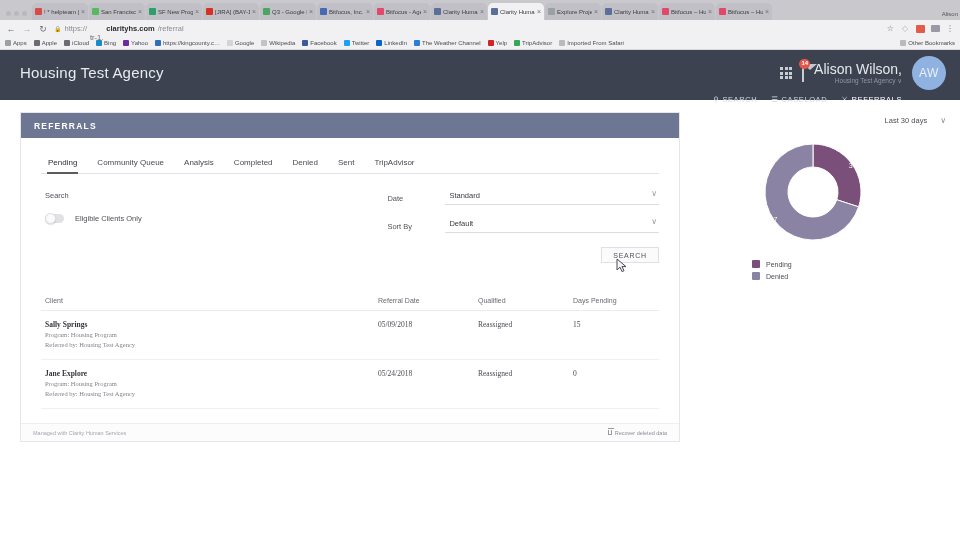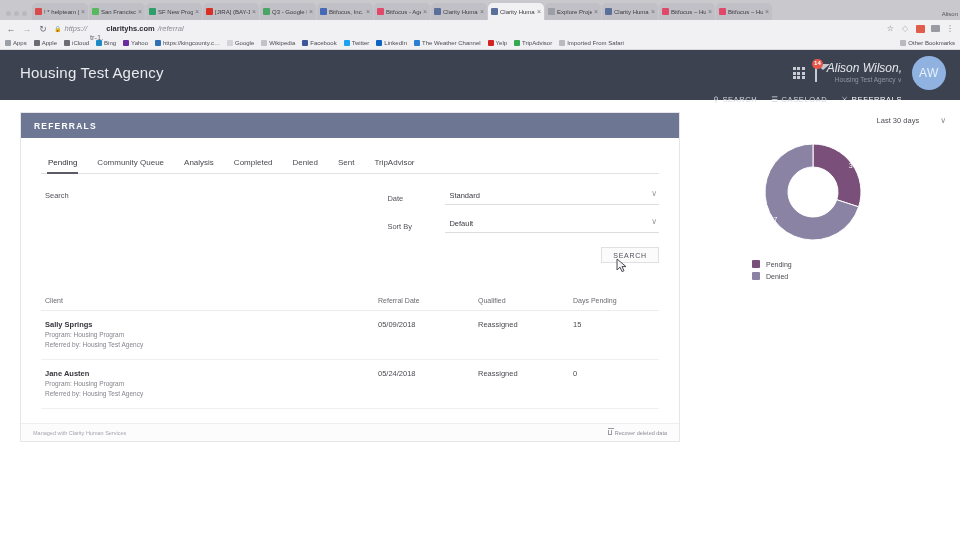--- a/index.html
+++ b/index.html
@@ -52,21 +52,21 @@
     padding: 0 6px; gap: 6px;
   }
   .nav-ic { font-size: 9px; color: #6e6e76; width: 10px; text-align: center; }
   .nav-ic.dim { color: #b6b6bc; }
   .urlfield {
     flex: 1 1 auto; display: flex; align-items: center; gap: 3px;
     font-size: 7.5px; color: #6a6a72;
   }
   .lock { font-size: 6px; color: #5a5a62; }
   .url-strong { color: #2b2b30; font-weight: bold; }
-  .url-dim { color: #8b8b93; font-style: italic; }
+  .url-dim { color: #8b8b93; }
   .url-host-pre { color: #6a6a72; margin-top: 17px; }
   .ub-right { display: flex; align-items: center; gap: 6px; }
   .ub-right span { font-size: 8px; color: #6e6e76; }
   .ub-sq { width: 9px; height: 8px; background: #e25c4b; border-radius: 1px; display:inline-block; }
   .ub-sq2 { width: 9px; height: 7px; background: #9a9aa2; border-radius: 1px; display:inline-block; }
 
   .bookmarks {
     height: 13px; background: #f1f1f3;
     border-bottom: 1px solid #d8d8dc;
     display: flex; align-items: center;
@@ -107,21 +107,21 @@
     border-top: 6px solid #c3c7cf;
   }
   .badge {
     position: absolute; top: -5px; right: -6px;
     background: #e4564a; color: #fff;
     font-size: 6px; line-height: 9px;
     min-width: 10px; height: 10px; padding: 0 2px;
     border-radius: 6px; text-align: center; font-weight: bold;
   }
   .user-block { text-align: right; line-height: 1.15; }
-  .user-name { color: #e6e8ec; font-size: 12px; font-style: italic; }
+  .user-name { color: #e6e8ec; font-size: 14px; }
   .user-agency { color: #8e95a5; font-size: 6.5px; }
   .caret-sm { color: #8e95a5; font-size: 6.5px; }
   .avatar {
     width: 34px; height: 34px; border-radius: 50%;
     background: #8fb2e0; color: #e8f0fb;
     display: flex; align-items: center; justify-content: center;
     font-size: 12px; letter-spacing: .5px;
   }
   .hdr-nav {
     display: flex; align-items: center; gap: 14px;
@@ -216,21 +216,21 @@
 
   
   table.ref { width: 100%; border-collapse: collapse; margin-top: 34px; }
   table.ref th {
     text-align: left; font-weight: normal;
     font-size: 7px; color: #6a6a72;
     padding: 0 0 6px 4px; border-bottom: 1px solid #ececf0;
   }
   table.ref td {
     padding: 9px 0 9px 4px; border-bottom: 1px solid #f0f0f3;
-    vertical-align: top; font-size: 7.5px; color: #4a4a52;
+    vertical-align: top; font-size: 7.5px; color: #4a4a52; font-family: Liberation Serif, serif;
   }
   .cl-name { font-size: 7.5px; color: #34343c; font-weight: bold; }
   .cl-sub { font-size: 6.5px; color: #84848c; line-height: 1.45; margin-top: 1px; }
   .col-date { width: 100px; }
   .col-qual { width: 95px; }
   .col-days { width: 90px; }
 
   .card-footer {
     display: flex; align-items: center; justify-content: space-between;
     padding: 6px 12px 5px 12px; border-top: 1px solid #eeeef1;
@@ -241,21 +241,21 @@
   .trash {
     width: 4px; height: 5px; border: .8px solid #9a9aa2; border-top: none;
     position: relative; display: inline-block;
   }
   .trash:before {
     content: ""; position: absolute; left: -1px; top: -2px;
     width: 6px; height: 1px; background: #9a9aa2;
   }
 
   
-  .range-row { display: flex; justify-content: flex-end; align-items: center; gap: 21px; margin-top: 4px; }
+  .range-row { display: flex; justify-content: flex-end; align-items: center; gap: 13px; margin-top: 4px; }
   .range-label { font-size: 7.5px; color: #4e4e56; }
   .range-caret { font-size: 8px; color: #8d8d95; }
   .donut-wrap { display: flex; justify-content: center; margin-top: 9px; }
   .legend { margin-top: 10px; padding-left: 72px; }
   .lg-item { display: flex; align-items: center; gap: 6px; margin-bottom: 4px; }
   .lg-sw { width: 8px; height: 8px; border-radius: 1px; flex: 0 0 auto; }
   .lg-tx { font-size: 7px; color: #4c4c54; }
 </style>
 </head>
 <body>
@@ -497,20 +497,26 @@
               <span class="tb">Sent</span>
               <span class="tb">TripAdvisor</span>
             </div>
 
 
           <div class="form-grid">
 
             <div class="fcol-l">
               <div class="frow">
                 <span class="flabel">Search</span>
+              </div>
+              <div class="toggle-row">
+                <span class="switch">
+                  <span class="knob"></span>
+                </span>
+                <span class="switch-label">Eligible Clients Only</span>
               </div>
             </div>
 
             <div class="fcol-r">
               <div class="frow">
                 <span class="flabel">Date</span>
                 <span class="finput">
                   <span>Standard</span>
                   <span class="caret-dd">∨</span>
                 </span>
@@ -550,21 +556,21 @@
                     <div class="cl-name">Sally Springs</div>
                     <div class="cl-sub">Program: Housing Program</div>
                     <div class="cl-sub">Referred by: Housing Test Agency</div>
                   </td>
                   <td class="col-date">05/09/2018</td>
                   <td class="col-qual">Reassigned</td>
                   <td class="col-days">15</td>
                 </tr>
                 <tr>
                   <td>
-                    <div class="cl-name">Jane Austen</div>
+                    <div class="cl-name">Jane Explore</div>
                     <div class="cl-sub">Program: Housing Program</div>
                     <div class="cl-sub">Referred by: Housing Test Agency</div>
                   </td>
                   <td class="col-date">05/24/2018</td>
                   <td class="col-qual">Reassigned</td>
                   <td class="col-days">0</td>
                 </tr>
               </tbody>
           </table>
 

